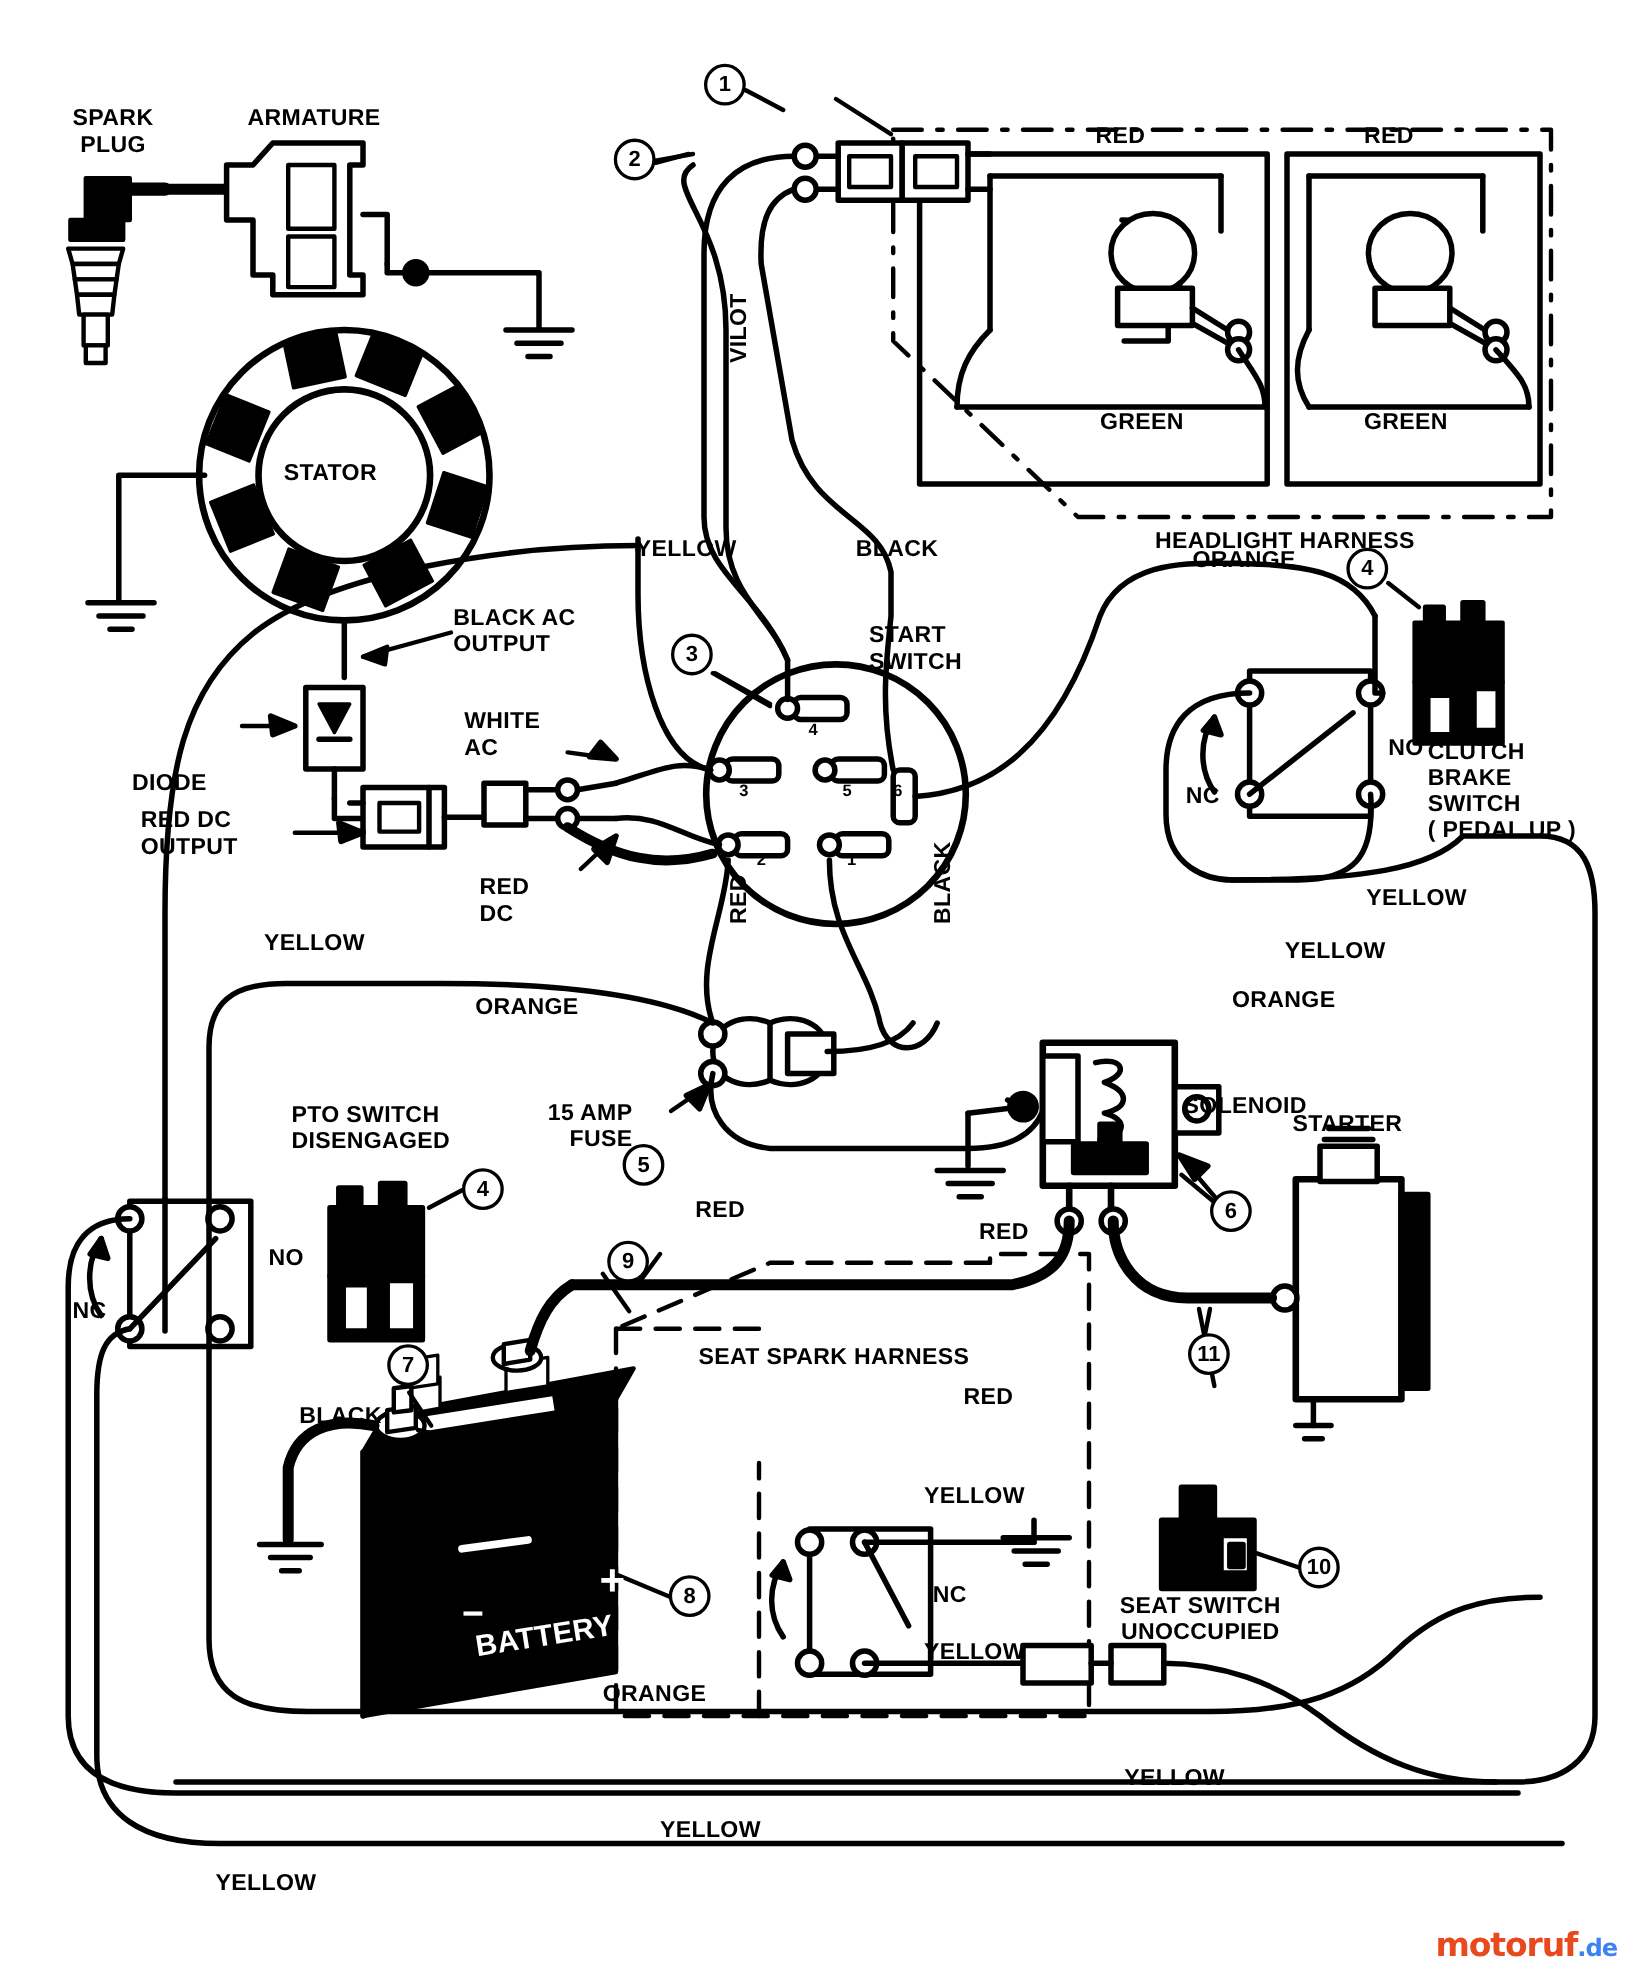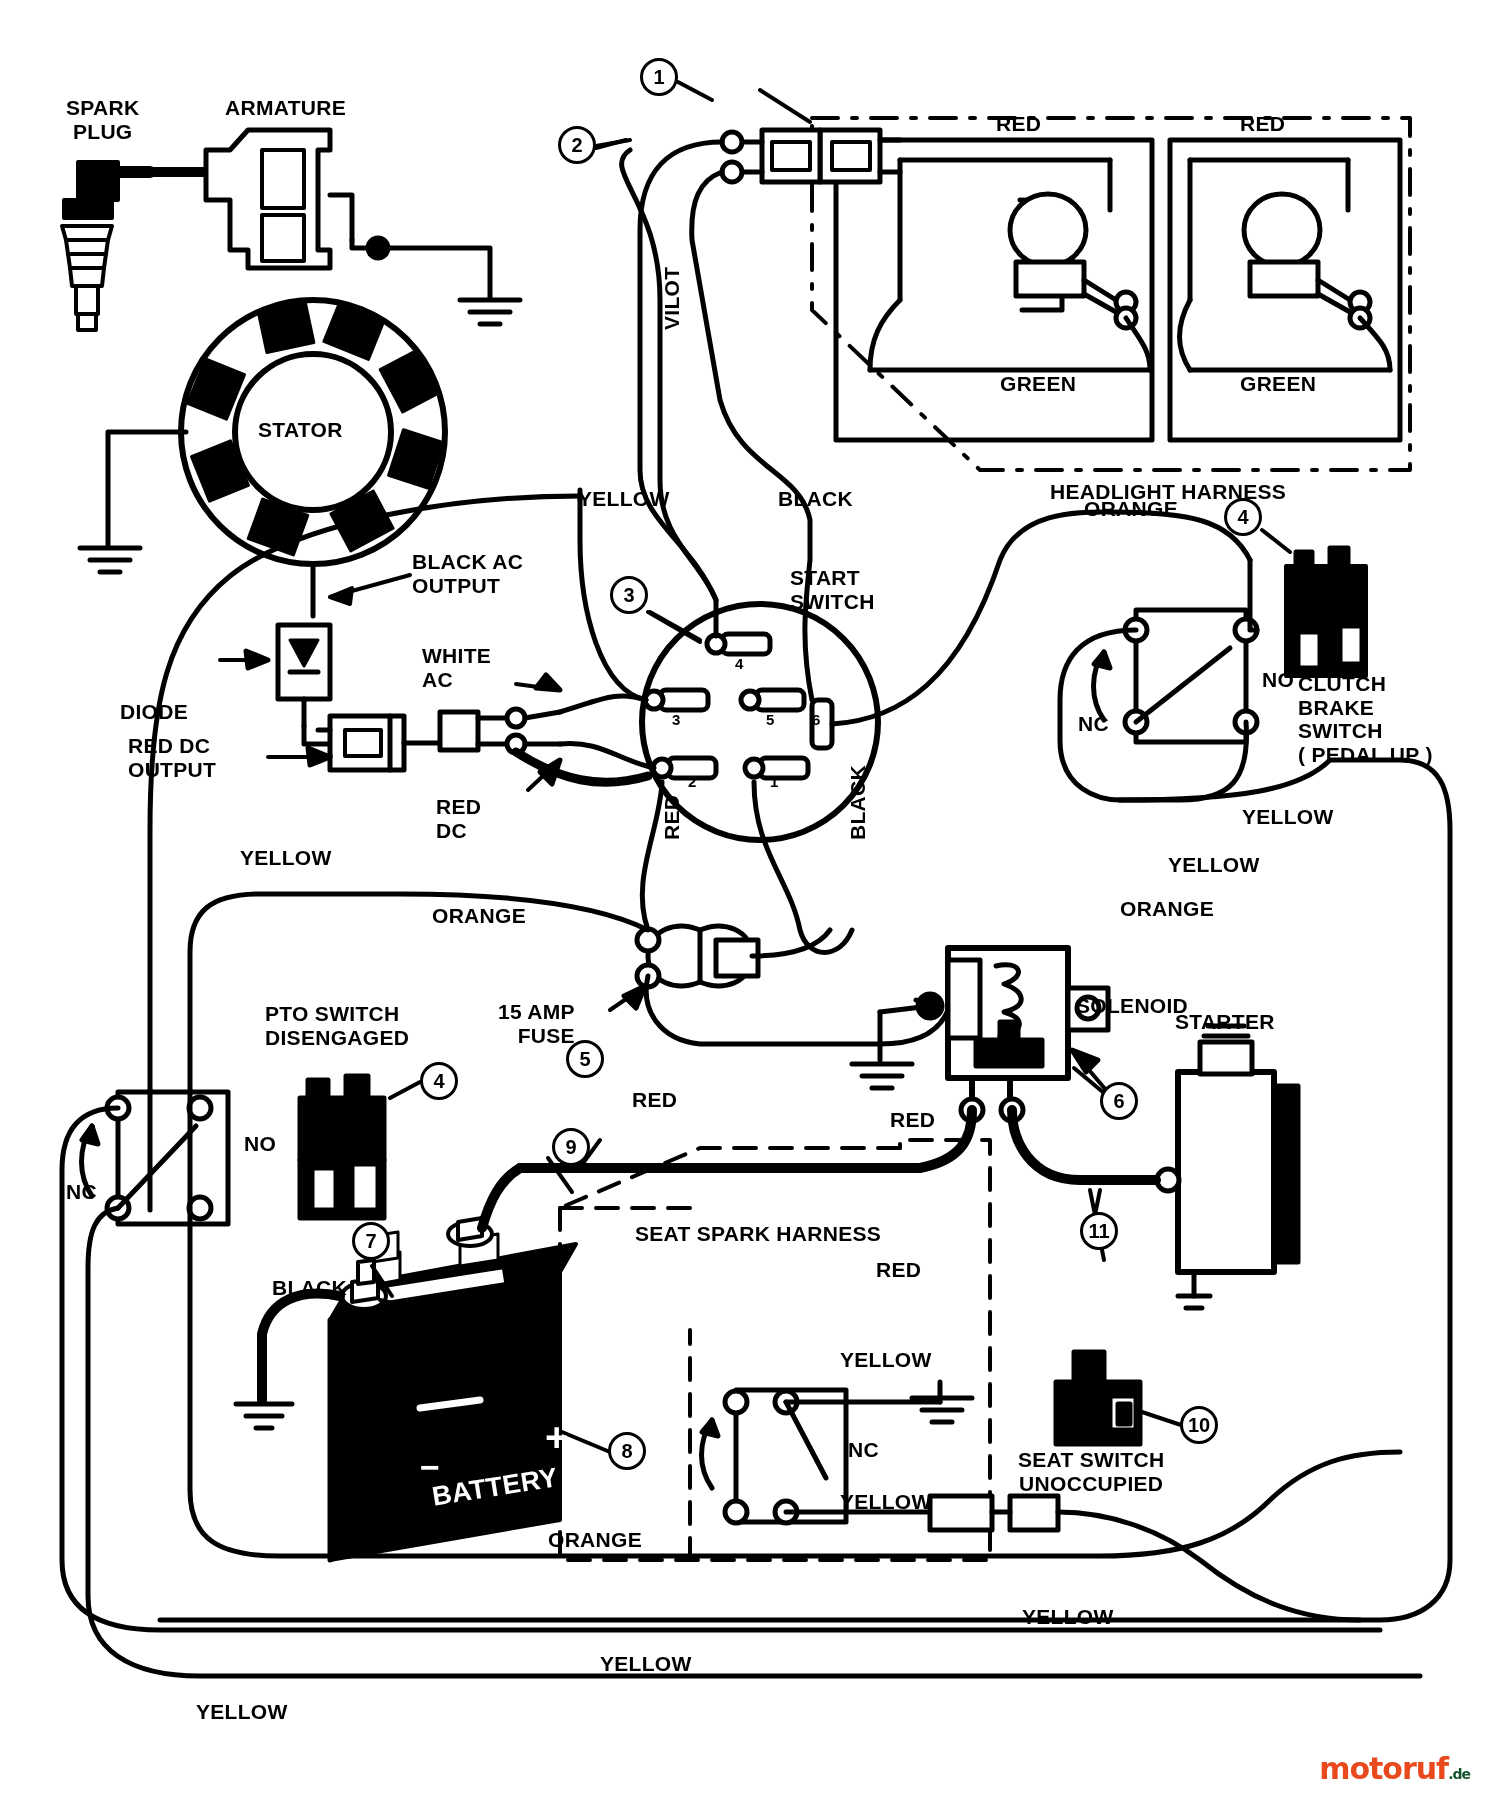--- a/index.html
+++ b/index.html
@@ -56,21 +56,21 @@
   .wm {
     position: absolute;
     right: 26px;
     bottom: 14px;
     font-size: 30px;
     font-weight: bold;
     font-family: "DejaVu Sans", sans-serif;
     letter-spacing: -1px;
   }
   .wm .m { color: #e8491d; }
-  .wm .de { color: #14532d; font-size: 14px; }
+  .wm .de { color: #3b82f6; font-size: 22px; }
 </style>
 </head>
 <body>
 
 <div id="canvas">
 
   <svg class="layer" viewBox="0 0 1496 1800">
     <g fill="none" stroke="#000" stroke-width="5" stroke-linecap="round" stroke-linejoin="round">
 
       <g stroke-width="4">

